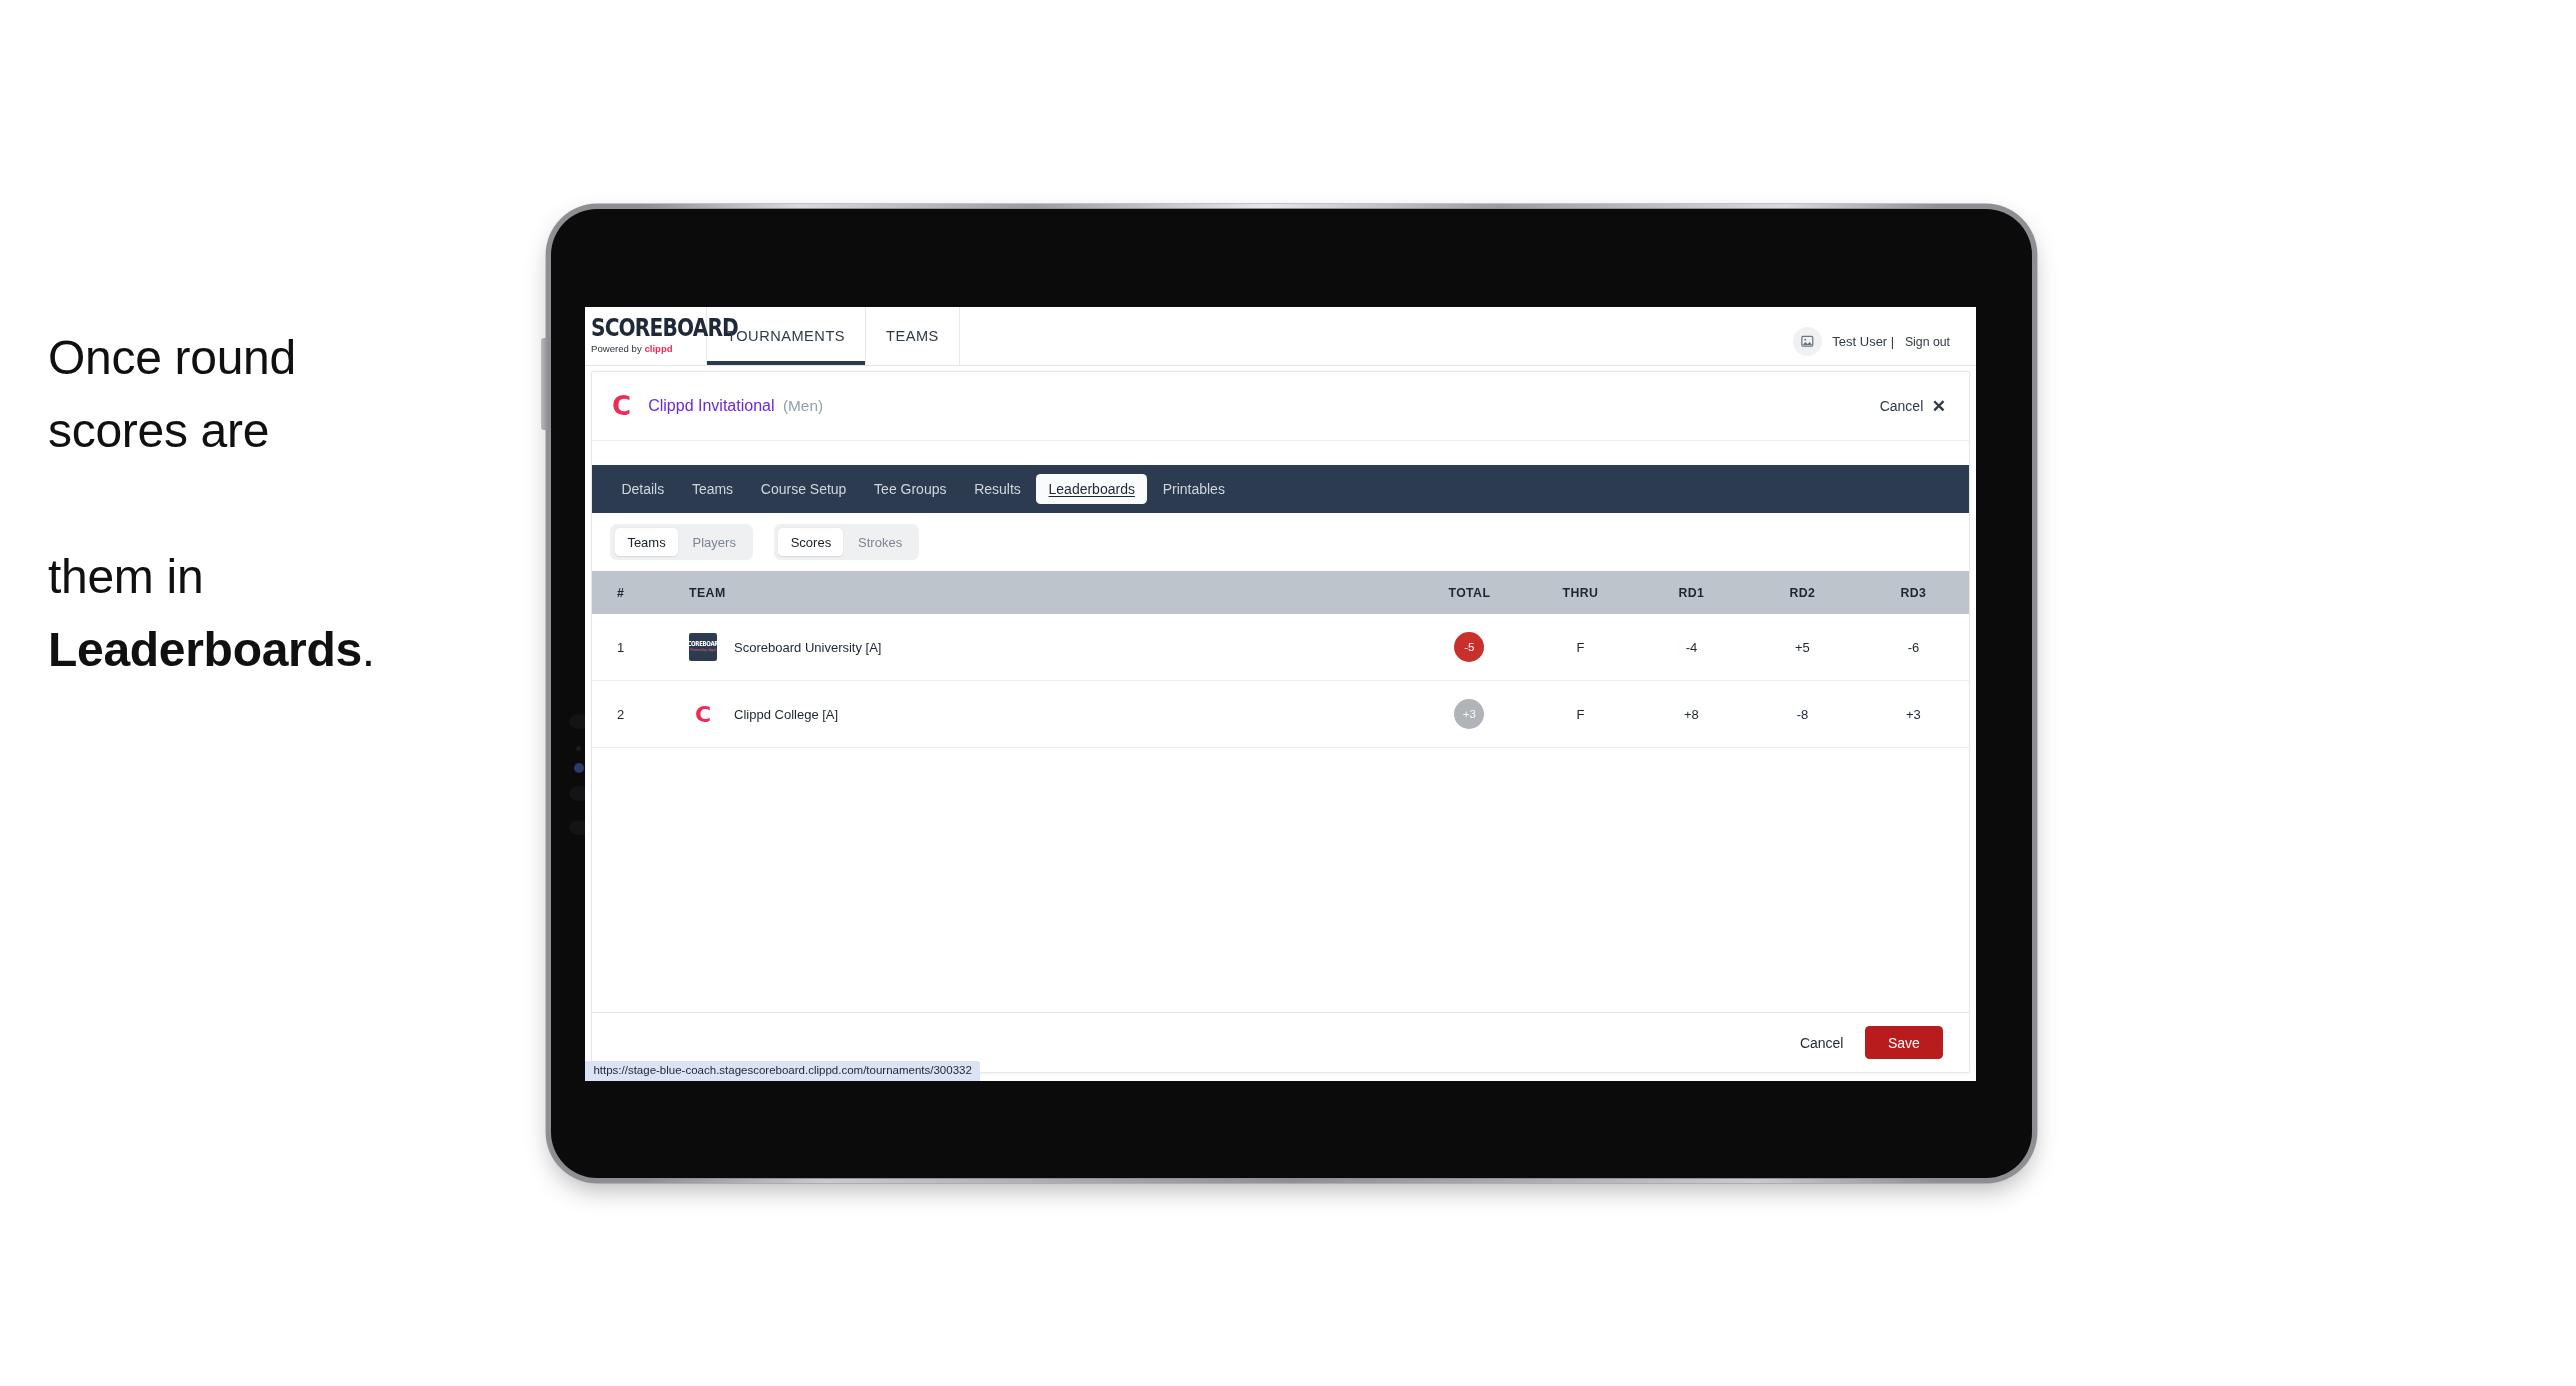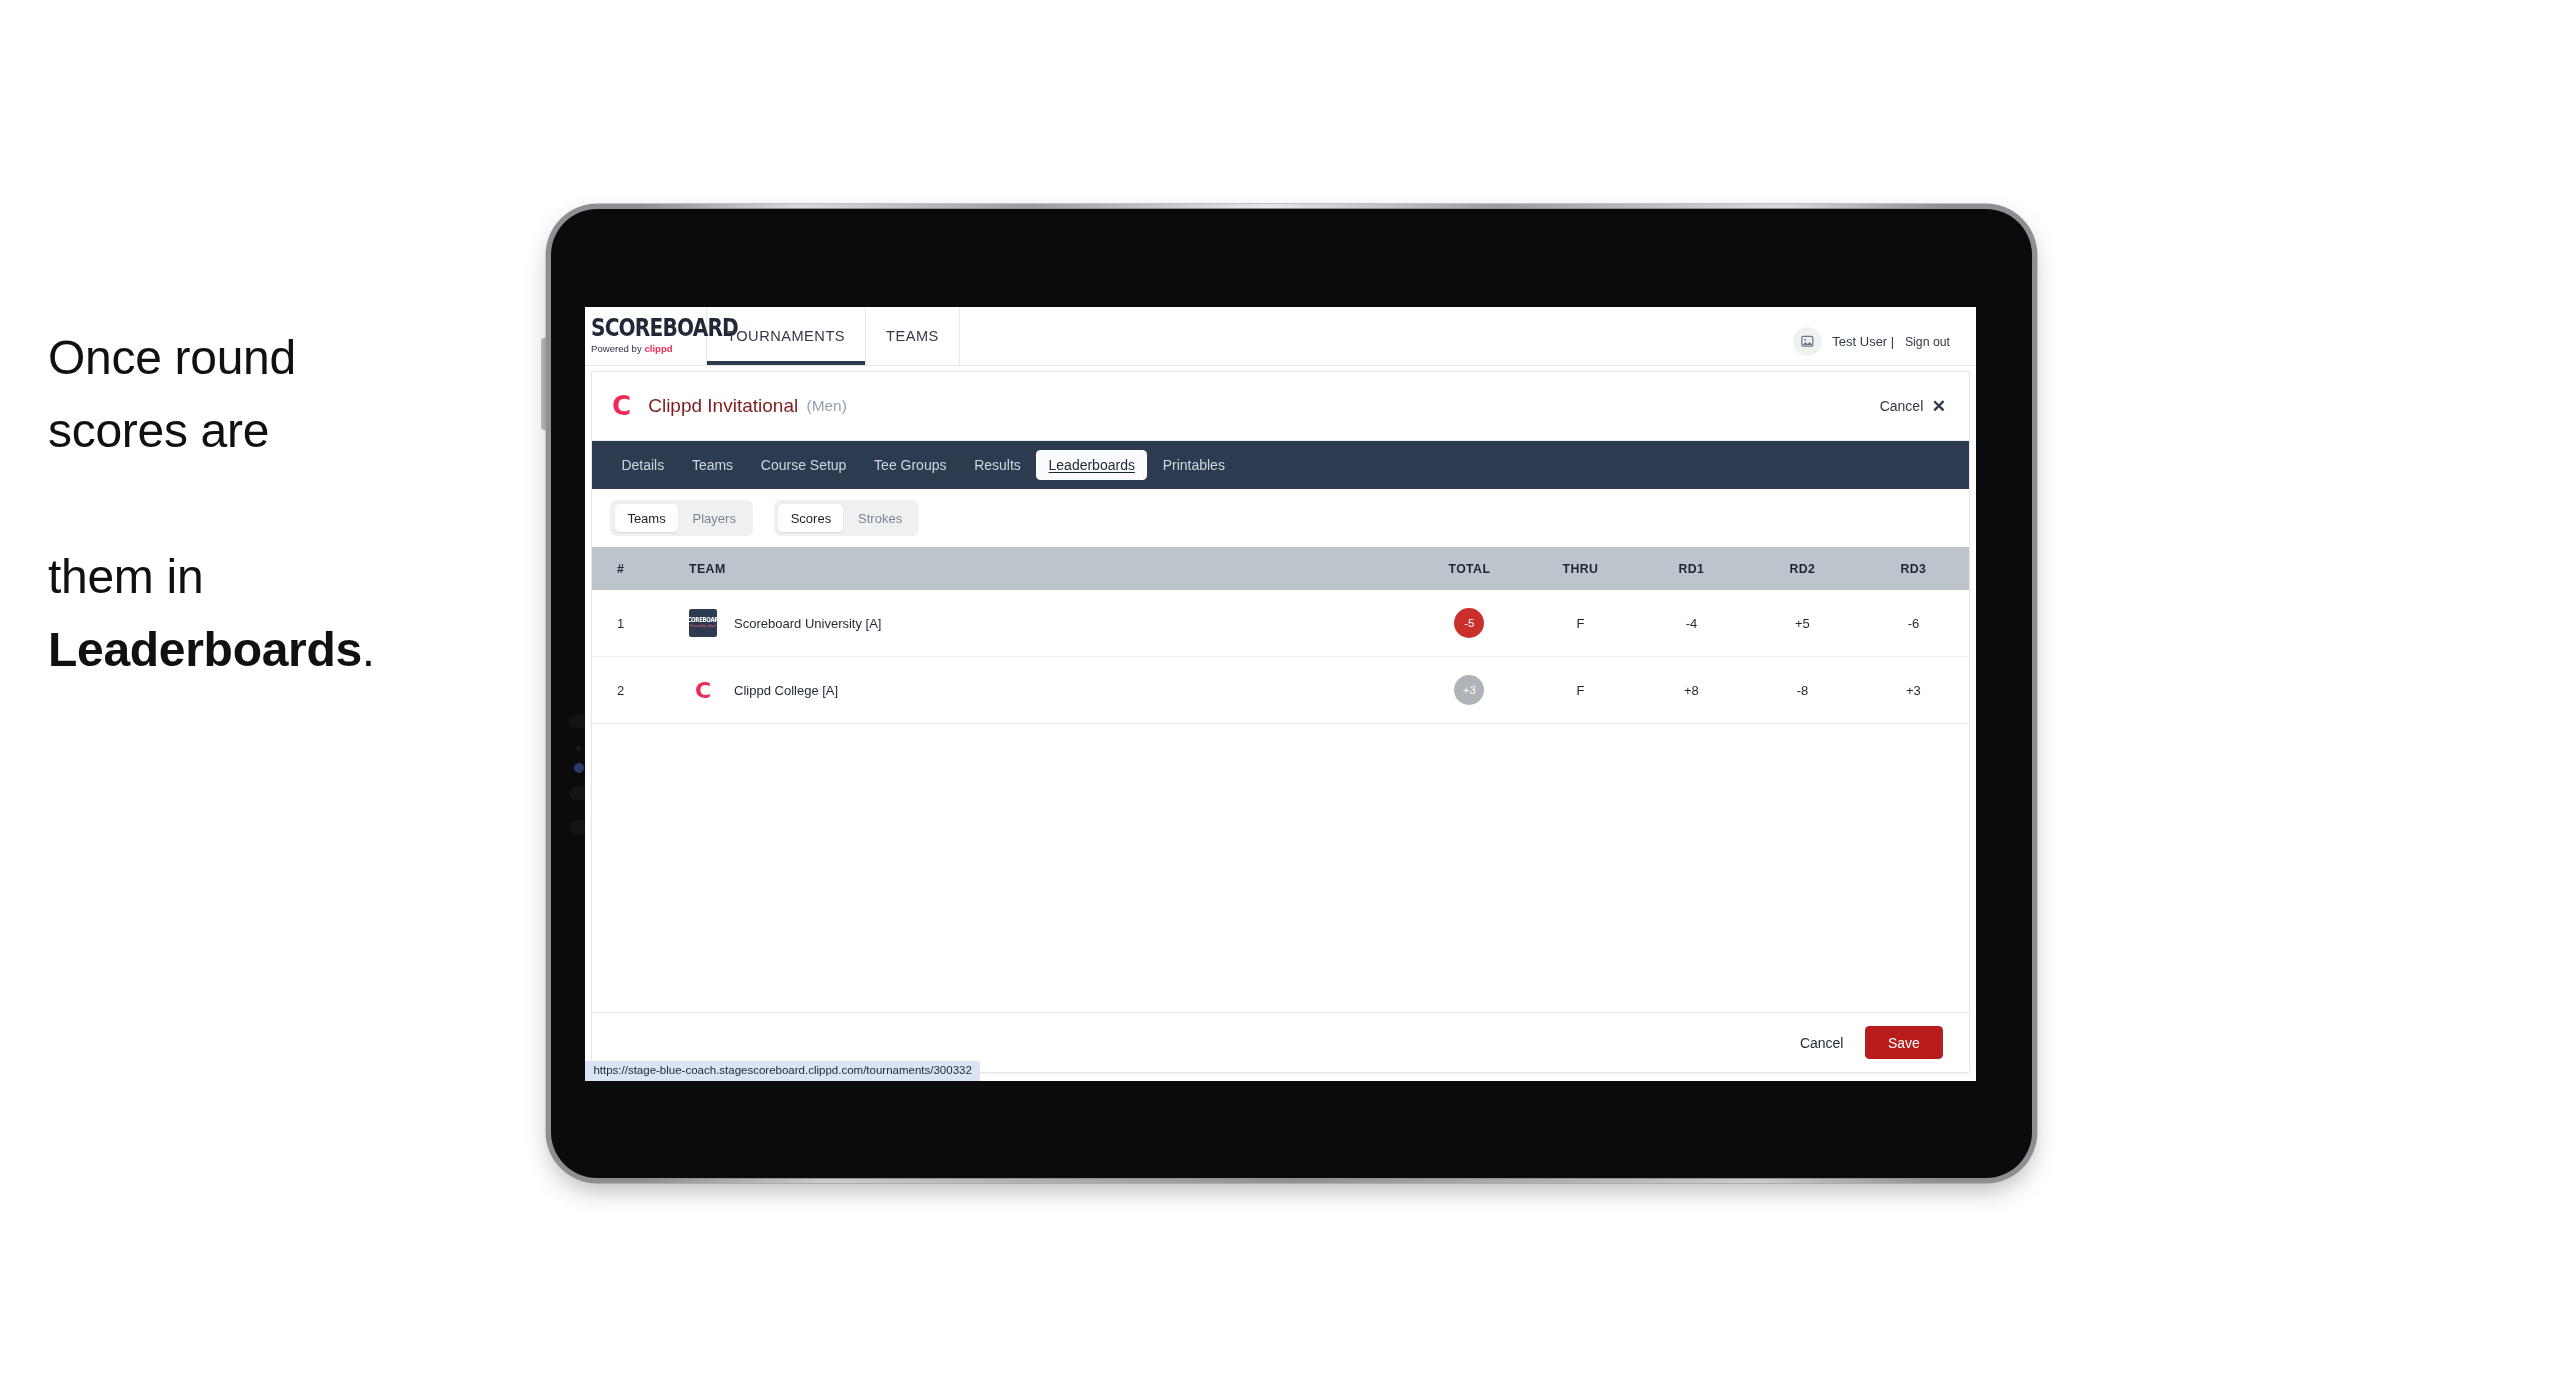--- a/index.html
+++ b/index.html
@@ -135,35 +135,35 @@
     height:68px;flex:0 0 68px;
     display:flex;align-items:center;
     padding:0 23px 0 20px;
     border-bottom:0.8px solid #eceef0;
   }
   #card-head .c-logo{
     font-size:26px;font-weight:bold;color:#ee2a55;line-height:1;
     font-family:"DejaVu Sans", sans-serif;
     margin-right:17px;
   }
-  #card-head .t-title{font-size:19px;color:#7f1d1d;}
+  #card-head .t-title{font-size:16px;color:#6d28d9;}
   #card-head .t-gender{font-size:15.4px;color:#93a0ad;margin-left:8.4px;}
   #card-head .head-spacer{flex:1;}
   #card-head .cancel-x{
     display:flex;align-items:center;gap:8.4px;
     font-size:14px;color:#2f3a46;cursor:pointer;
   }
   #card-head .cancel-x .x{font-size:17px;font-weight:bold;line-height:1;}
 
   
   #secnav{
     height:48px;flex:0 0 48px;
     background:#2d3b50;
     display:flex;align-items:center;
-    padding-left:17px;gap:3.1px;
+    padding-left:17px;gap:3.1px;margin-top:24px;
   }
   .secnav-item{
     font-size:14px;color:#cfd6de;
     padding:7px 12.3px;border-radius:4.6px;cursor:pointer;
   }
   .secnav-item.active{
     background:#fafbfc;color:#1d2733;
     text-decoration:underline;
     text-underline-offset:2.3px;
   }

